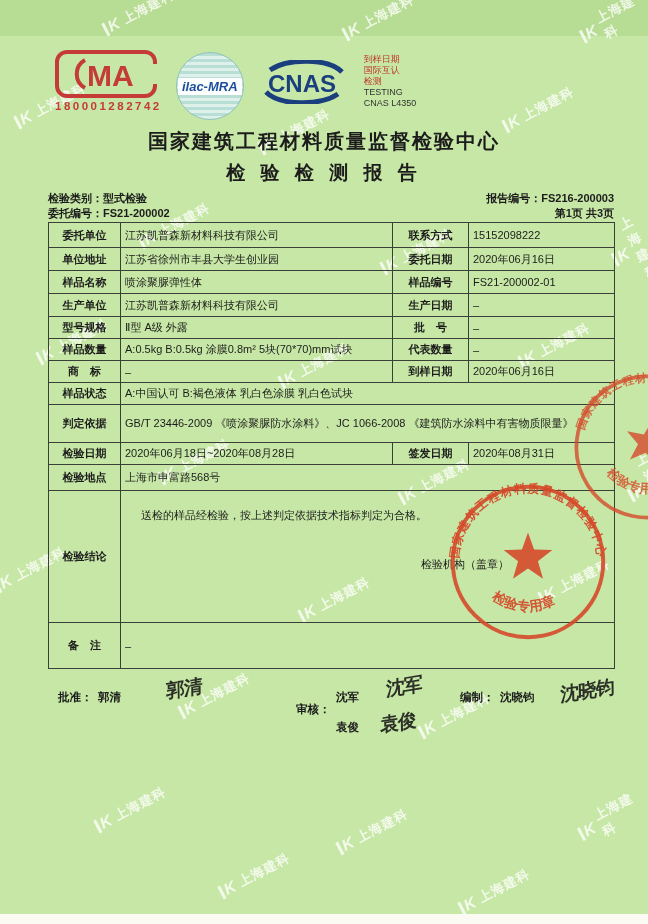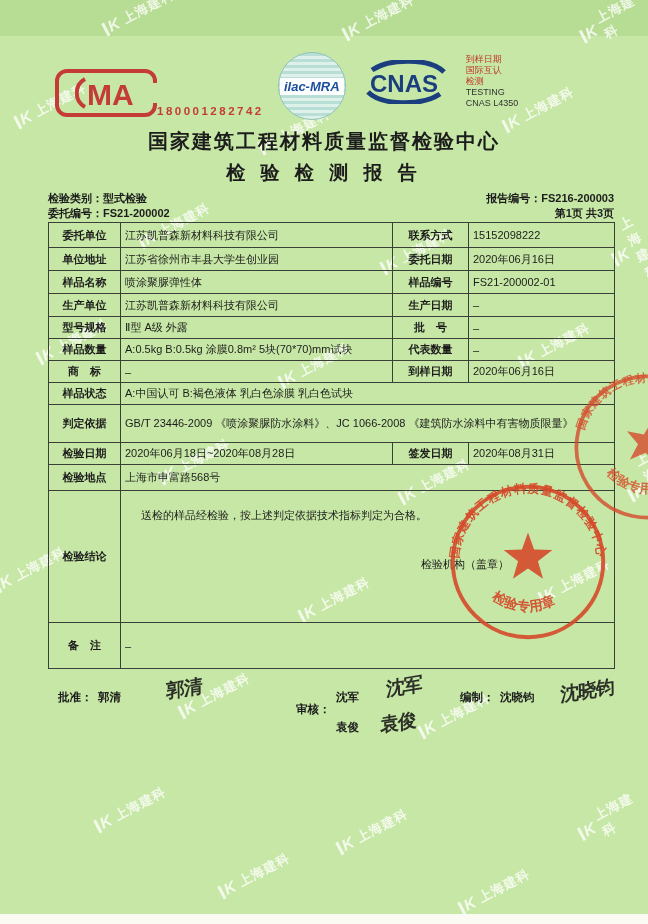--- a/index.html
+++ b/index.html
@@ -14,21 +14,21 @@
 
   
   .wm{position:absolute;display:flex;align-items:center;gap:4px;
       transform:rotate(-28deg);color:rgba(255,255,255,.78);
       font-weight:bold;font-size:13px;letter-spacing:1px;pointer-events:none;}
   .wm .wm-k{font-size:16px;font-style:italic;border-left:3px solid rgba(255,255,255,.78);
       padding-left:2px;line-height:14px;}
 
   
   .logos{position:absolute;top:50px;left:55px;display:flex;align-items:flex-start;gap:14px;}
-  .cma-wrap{display:flex;flex-direction:row;align-items:flex-end;margin-top:19px;}
+  .cma-wrap{display:flex;flex-direction:column;align-items:flex-start;}
   .cma-num{color:#c43b38;font-size:11.5px;font-weight:bold;letter-spacing:2.5px;margin-top:2px;}
   .ilac{width:66px;height:66px;border-radius:50%;
         background:repeating-linear-gradient(180deg,#b8ded6 0 3px,#ddf0ea 3px 6px);
         border:1px solid #8fc3ba;display:flex;align-items:center;justify-content:center;margin-top:2px;}
   .ilac-pill{background:rgba(255,255,255,.92);padding:1px 4px;font-weight:bold;
         font-style:italic;font-size:13px;color:#1d4f9e;}
   .cnas-wrap{margin-top:10px;}
   .accred{margin-top:4px;font-size:9px;line-height:11px;}
   .accred .red{color:#c0392b;}
   .accred .dark{color:#333;}

